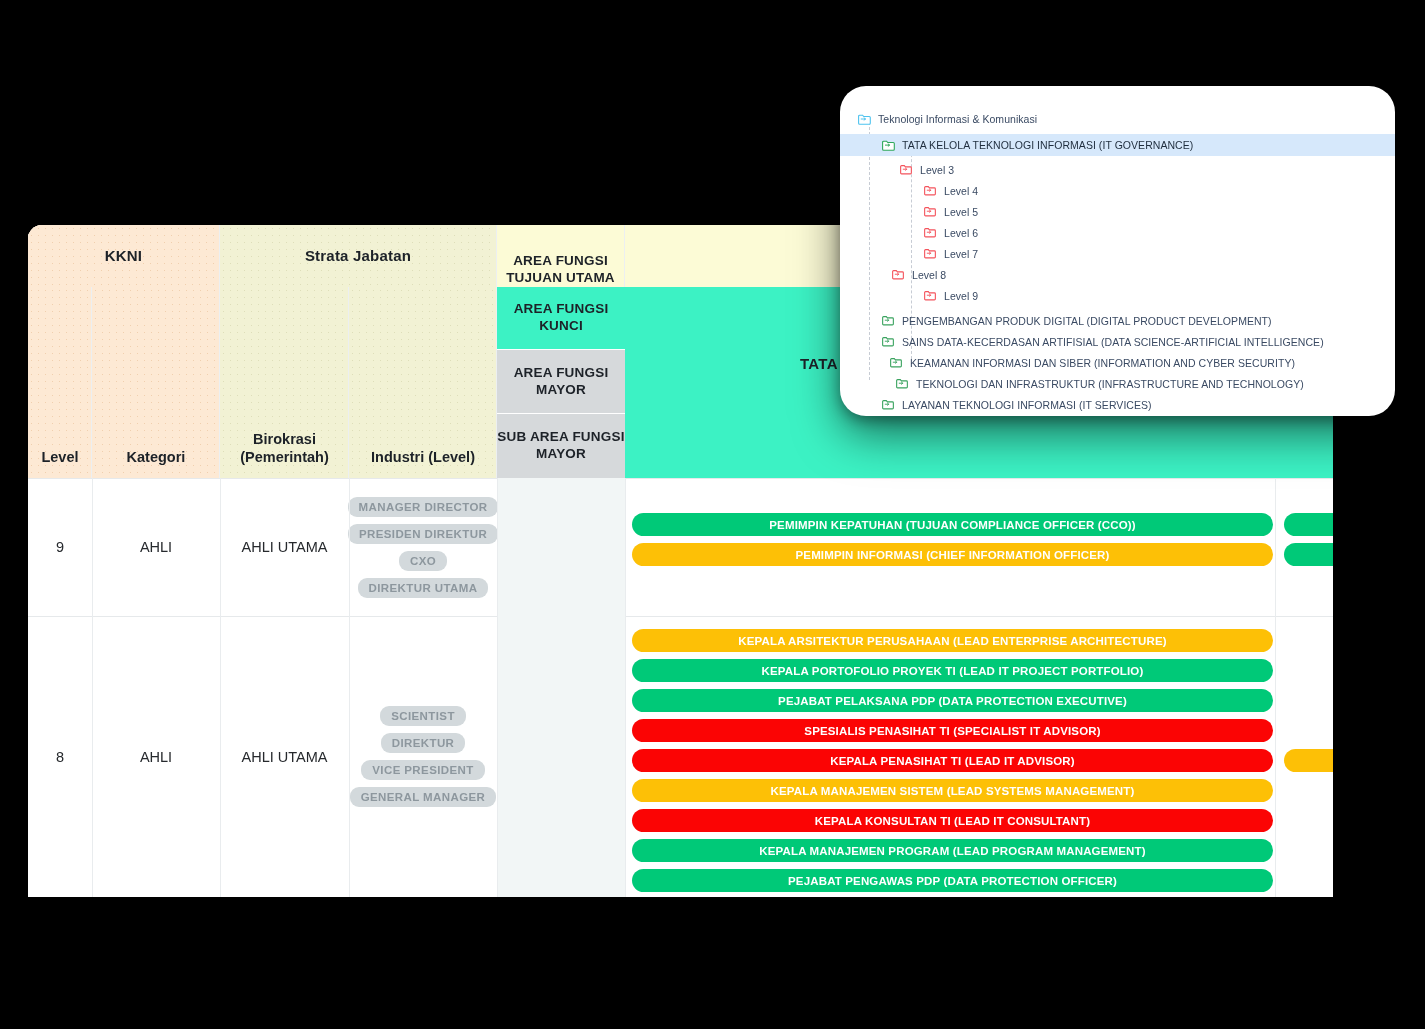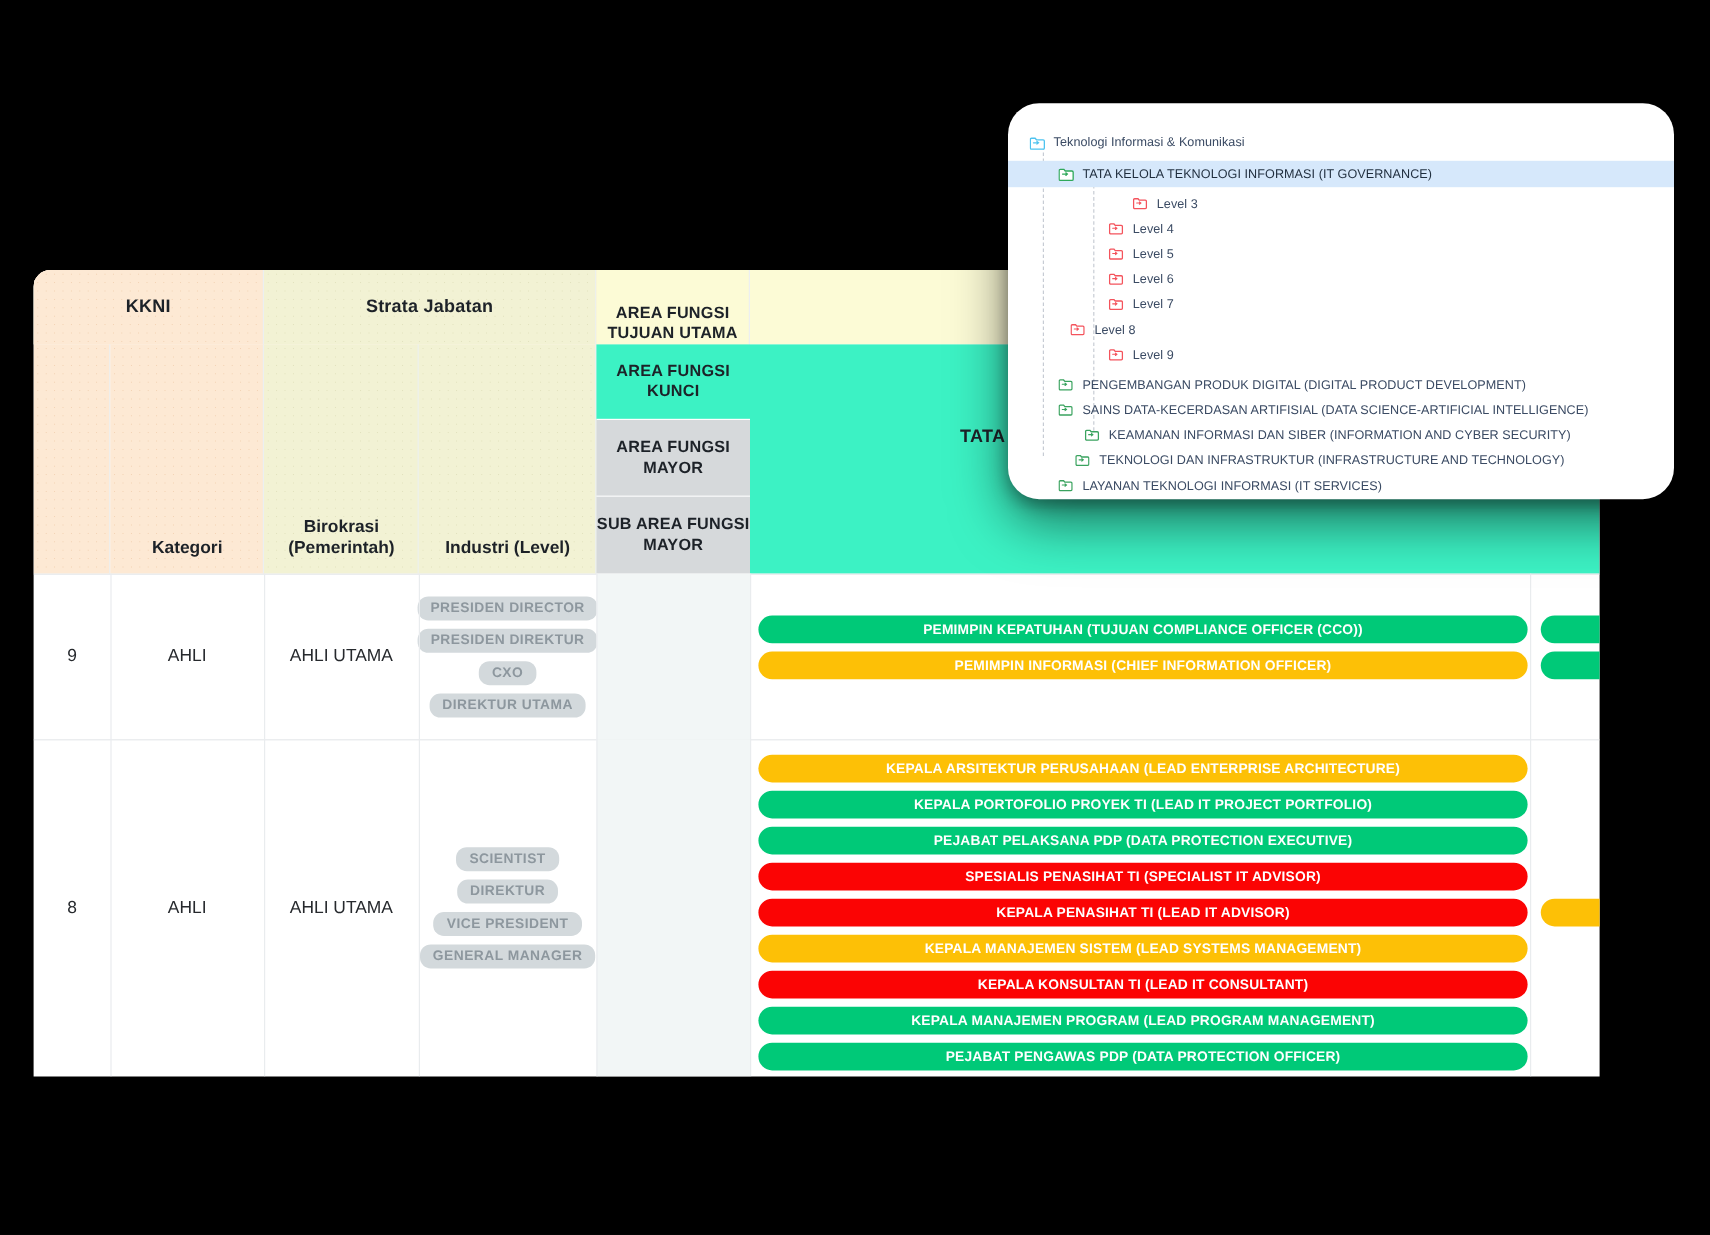--- a/index.html
+++ b/index.html
@@ -154,20 +154,23 @@
       <div class="cell hdr-top afu-band" style="left:469px;width:128px;">
         <span class="hdr-title-sm">AREA FUNGSI TUJUAN UTAMA</span>
       </div>
       <div class="cell hdr-top afu-band-wide" style="left:597px;width:708px;"></div>
 
       <div class="cell kkni-band" style="left:0;top:62px;width:64px;height:191px;"></div>
       <div class="cell kkni-band" style="left:64px;top:62px;width:128px;height:191px;"></div>
       <div class="cell strata-band" style="left:192px;top:62px;width:129px;height:191px;"></div>
       <div class="cell strata-band" style="left:321px;top:62px;width:148px;height:191px;"></div>
 
+      <div class="cell hdr-col" style="left:0;top:62px;width:64px;height:191px;">
+        <span>Level</span>
+      </div>
       <div class="cell hdr-col" style="left:64px;top:62px;width:128px;height:191px;">
         <span>Kategori</span>
       </div>
       <div class="cell hdr-col" style="left:192px;top:62px;width:129px;height:191px;">
         <span>Birokrasi (Pemerintah)</span>
       </div>
       <div class="cell hdr-col" style="left:321px;top:62px;width:148px;height:191px;">
         <span>Industri (Level)</span>
       </div>
 
@@ -190,21 +193,21 @@
       <div class="body-cell" style="left:0;top:253px;width:64px;height:138px;">
         <span>9</span>
       </div>
       <div class="body-cell" style="left:64px;top:253px;width:128px;height:138px;">
         <span>AHLI</span>
       </div>
       <div class="body-cell" style="left:192px;top:253px;width:129px;height:138px;">
         <span>AHLI UTAMA</span>
       </div>
       <div class="chips" style="left:321px;top:253px;width:148px;height:138px;">
-        <span class="chip">PRESIDEN DIRECTOR</span>
+        <span class="chip">MANAGER DIRECTOR</span>
         <span class="chip">PRESIDEN DIREKTUR</span>
         <span class="chip">CXO</span>
         <span class="chip">DIREKTUR UTAMA</span>
       </div>
       <div class="subarea-col" style="left:469px;top:253px;width:128px;height:138px;"></div>
 
       <div class="pill-col" style="left:604px;top:288px;width:641px;">
         <div class="pill green">PEMIMPIN KEPATUHAN (TUJUAN COMPLIANCE OFFICER (CCO))</div>
         <div class="pill yellow">PEMIMPIN INFORMASI (CHIEF INFORMATION OFFICER)</div>
       </div>
@@ -278,21 +281,21 @@
       <div class="tnode sel" style="padding-left:42px;margin-top:4px;height:22px;">
         <span class="fico">
           <svg width="13" height="11" viewBox="0 0 13 11">
             <path d="M0.6 2.2a1 1 0 0 1 1-1h3l1.1 1.3h5.6a1 1 0 0 1 1 1v5.8a1 1 0 0 1-1 1H1.6a1 1 0 0 1-1-1z" fill="#ffffff" stroke="#2fa85a" stroke-width="1.1"></path>
             <path d="M3.4 5.1h4.0M6.2 4.0l1.3 1.1-1.3 1.1" stroke="#2fa85a" stroke-width="1" fill="none" stroke-linecap="round"></path>
           </svg>
         </span>
         <span class="tlabel">TATA KELOLA TEKNOLOGI INFORMASI (IT GOVERNANCE)</span>
       </div>
 
-      <div class="tnode lvl-row" style="padding-left:104px;margin-top:3px;">
+      <div class="tnode lvl-row" style="padding-left:60px;margin-top:3px;">
         <span class="fico">
           <svg width="12" height="11" viewBox="0 0 13 11">
             <path d="M0.7 2.3a1 1 0 0 1 1-1h3l1.1 1.3h5.5a1 1 0 0 1 1 1v5.6a1 1 0 0 1-1 1H1.7a1 1 0 0 1-1-1z" fill="#ffffff" stroke="#f4535c" stroke-width="1.2"></path>
             <path d="M3.5 5.2h3.8M6.0 4.1l1.3 1.1-1.3 1.1" stroke="#f4535c" stroke-width="1" fill="none" stroke-linecap="round"></path>
           </svg>
         </span>
         <span class="tlabel">Level 3</span>
       </div>
       <div class="tnode lvl-row" style="padding-left:84px;">
         <span class="fico">
@@ -360,21 +363,21 @@
       </div>
       <div class="tnode" style="padding-left:42px;">
         <span class="fico">
           <svg width="12" height="11" viewBox="0 0 13 11">
             <path d="M0.7 2.3a1 1 0 0 1 1-1h3l1.1 1.3h5.5a1 1 0 0 1 1 1v5.6a1 1 0 0 1-1 1H1.7a1 1 0 0 1-1-1z" fill="#ffffff" stroke="#3aa35f" stroke-width="1.2"></path>
             <path d="M3.5 5.2h3.8M6.0 4.1l1.3 1.1-1.3 1.1" stroke="#3aa35f" stroke-width="1" fill="none" stroke-linecap="round"></path>
           </svg>
         </span>
         <span class="tlabel">SAINS DATA-KECERDASAN ARTIFISIAL (DATA SCIENCE-ARTIFICIAL INTELLIGENCE)</span>
       </div>
-      <div class="tnode" style="padding-left:64px;">
+      <div class="tnode" style="padding-left:50px;">
         <span class="fico">
           <svg width="12" height="11" viewBox="0 0 13 11">
             <path d="M0.7 2.3a1 1 0 0 1 1-1h3l1.1 1.3h5.5a1 1 0 0 1 1 1v5.6a1 1 0 0 1-1 1H1.7a1 1 0 0 1-1-1z" fill="#ffffff" stroke="#3aa35f" stroke-width="1.2"></path>
             <path d="M3.5 5.2h3.8M6.0 4.1l1.3 1.1-1.3 1.1" stroke="#3aa35f" stroke-width="1" fill="none" stroke-linecap="round"></path>
           </svg>
         </span>
         <span class="tlabel">KEAMANAN INFORMASI DAN SIBER (INFORMATION AND CYBER SECURITY)</span>
       </div>
       <div class="tnode" style="padding-left:56px;">
         <span class="fico">

